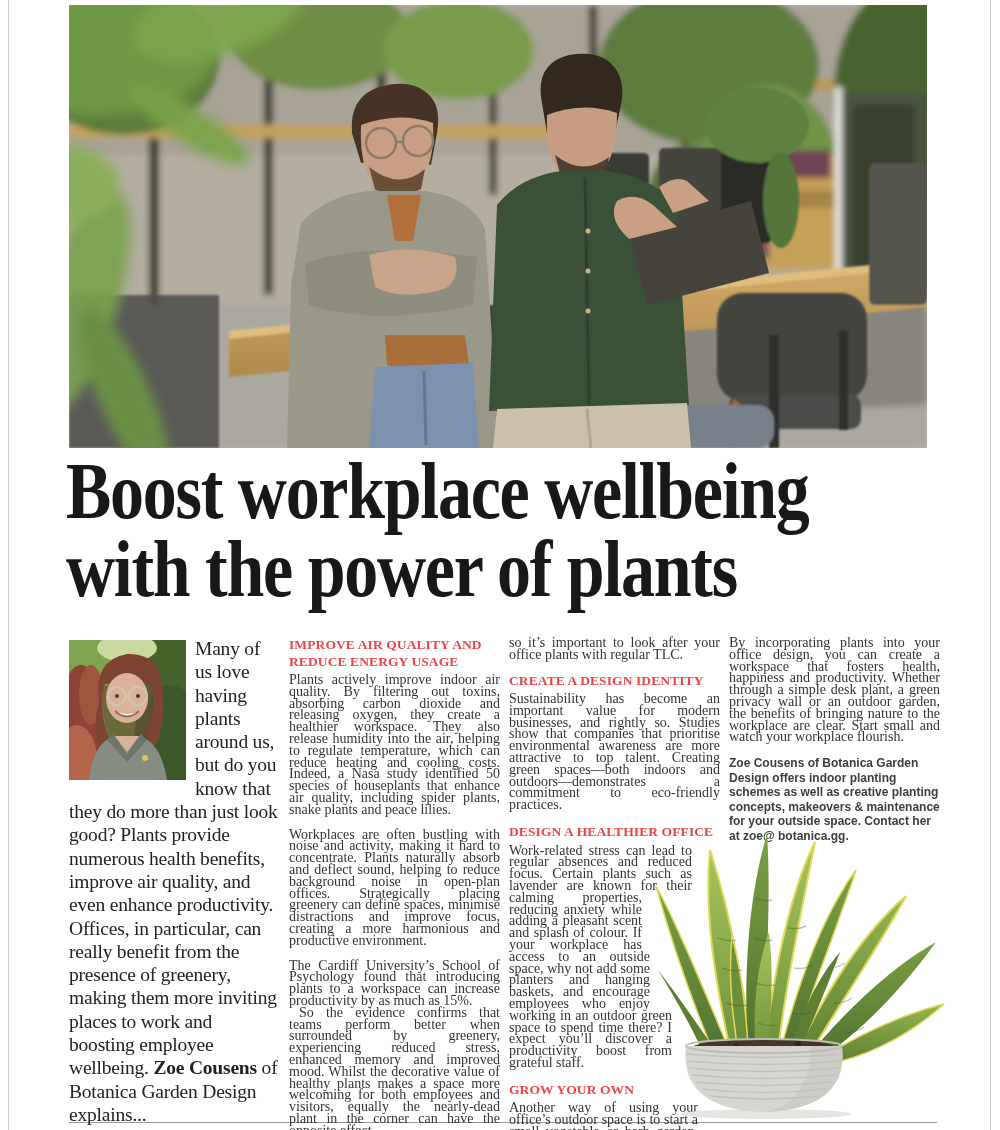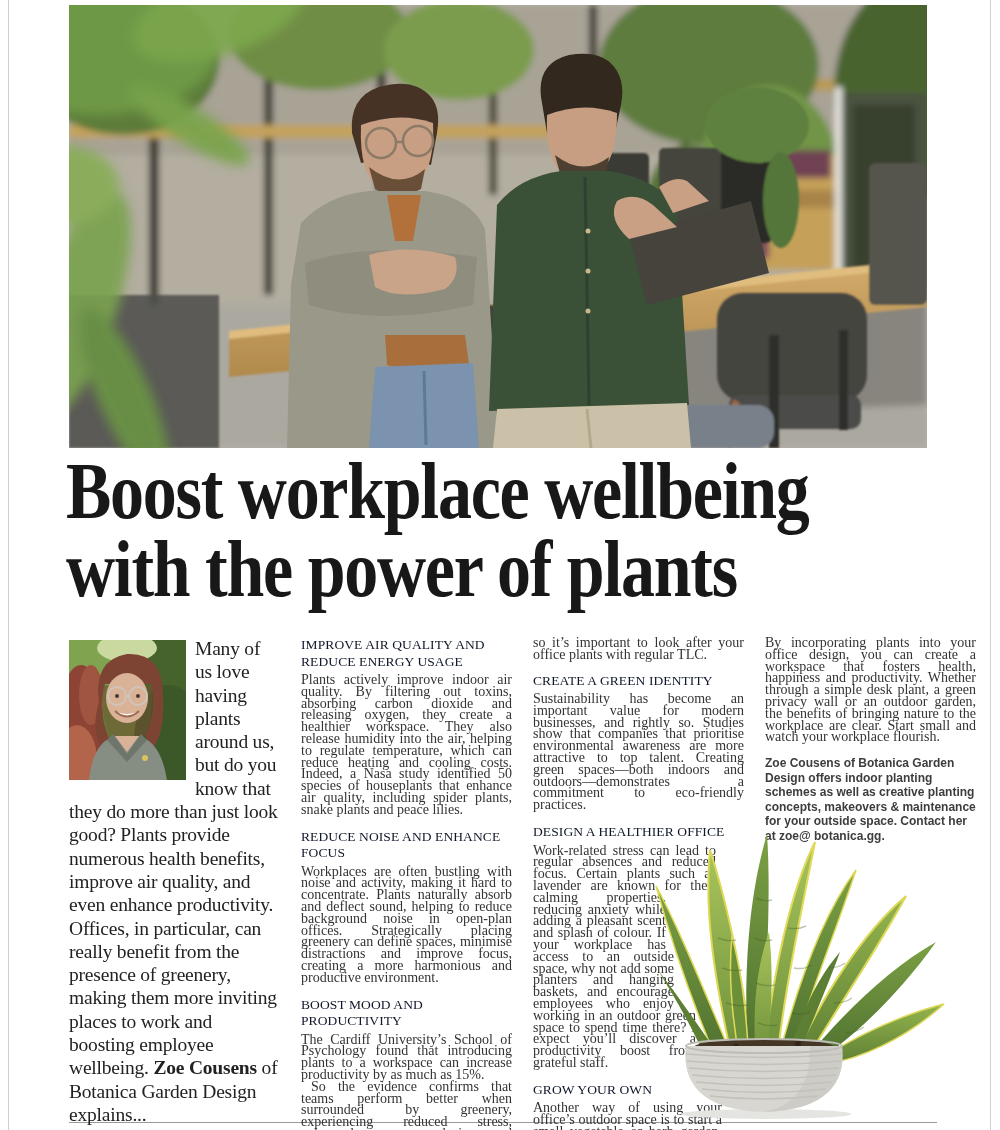--- a/index.html
+++ b/index.html
@@ -14,33 +14,33 @@
   .bottom-rule { position:absolute; left:69px; top:1122px; width:868px; height:1px; background:#9a9a98; }
 
   .hero { position:absolute; left:69px; top:5px; width:858px; height:443px; overflow:hidden; background:#b7b2a6; }
   .hero svg { display:block; width:858px; height:443px; }
 
   .headline { position:absolute; left:66px; top:452px; width:960px;
     font-family:"Liberation Serif", serif; font-weight:bold; color:#181818;
     font-size:80px; line-height:78px; letter-spacing:-1.5px;
     transform:scaleX(0.85); transform-origin:left top; white-space:nowrap; }
 
-  .columns { position:absolute; left:69px; top:637px; width:868px; height:485px; display:flex; gap:21px; }
+  .columns { position:absolute; left:69px; top:637px; width:868px; height:485px; display:flex; gap:9px; }
   .col { width:211px; flex:0 0 211px; }
 
   
   .portrait { float:left; width:117px; height:140px; margin:3px 9px 2px 0; overflow:hidden; }
   .portrait svg { display:block; }
   .intro-text { font-size:19.5px; line-height:23.3px; color:#222; letter-spacing:-0.2px; }
   .intro-bold { font-weight:bold; }
 
   
   .section { margin-bottom:13px; }
-  .section-heading { font-family:"Liberation Serif", serif; font-weight:normal; font-size:13.5px;
-    line-height:16.5px; color:#0f172a; margin-bottom:4px; letter-spacing:0.1px; }
+  .section-heading { font-family:"Liberation Serif", serif; font-weight:bold; font-size:13.5px;
+    line-height:16.5px; color:#ef4444; margin-bottom:4px; letter-spacing:0.1px; }
   .body-text { font-size:14px; line-height:11.8px; text-align:justify; color:#333; }
   .body-text.indent { text-indent:10px; }
   .cont-par { margin-bottom:12px; }
 
   
   .sp { float:right; clear:right; }
   .sp-d1 { width:28px; height:24px; margin-top:24px; }
   .sp-d2 { width:78px; height:47px; }
   .sp-d3 { width:70px; height:59px; }
   .sp-d4 { width:48px; height:35px; }
@@ -227,34 +227,32 @@
       </span><span>Many of us love having plants around us, but do you know that they do more than just look good? Plants provide numerous health benefits, improve air quality, and even enhance productivity. Offices, in particular, can really benefit from the presence of greenery, making them more inviting places to work and boosting employee wellbeing. </span><span class="intro-bold">Zoe Cousens</span><span> of Botanica Garden Design explains...</span>
     </div>
   </div>
 
   <div class="col">
     <div class="section">
       <div class="section-heading">IMPROVE AIR QUALITY AND REDUCE ENERGY USAGE</div>
       <p class="body-text">Plants actively improve indoor air quality. By filtering out toxins, absorbing carbon dioxide and releasing oxygen, they create a healthier workspace. They also release humidity into the air, helping to regulate temperature, which can reduce heating and cooling costs. Indeed, a Nasa study identified 50 species of houseplants that enhance air quality, including spider plants, snake plants and peace lilies.</p>
     </div>
     <div class="section">
-      <div class="section-heading">REDUCE NOISE AND ENHANCE FOCUS</div>
       <p class="body-text">Workplaces are often bustling with noise and activity, making it hard to concentrate. Plants naturally absorb and deflect sound, helping to reduce background noise in open-plan offices. Strategically placing greenery can define spaces, minimise distractions and improve focus, creating a more harmonious and productive environment.</p>
     </div>
     <div class="section">
-      <div class="section-heading">BOOST MOOD AND PRODUCTIVITY</div>
       <p class="body-text">The Cardiff University’s School of Psychology found that introducing plants to a workspace can increase productivity by as much as 15%.</p>
       <p class="body-text indent">So the evidence confirms that teams perform better when surrounded by greenery, experiencing reduced stress, enhanced memory and improved mood. Whilst the decorative value of healthy plants makes a space more welcoming for both employees and visitors, equally the nearly-dead plant in the corner can have the opposite effect,</p>
     </div>
   </div>
 
   <div class="col">
     <p class="body-text cont-par">so it’s important to look after your office plants with regular TLC.</p>
     <div class="section">
-      <div class="section-heading">CREATE A GREEN IDENTITY</div>
+      <div class="section-heading">CREATE A DESIGN IDENTITY</div>
       <p class="body-text">Sustainability has become an important value for modern businesses, and rightly so. Studies show that companies that prioritise environmental awareness are more attractive to top talent. Creating green spaces—both indoors and outdoors—demonstrates a commitment to eco-friendly practices.</p>
     </div>
     <div class="section">
       <div class="section-heading">DESIGN A HEALTHIER OFFICE</div>
       <div class="body-text">
         <span class="sp sp-d1"></span>
         <span class="sp sp-d2"></span>
         <span class="sp sp-d3"></span>
         <span class="sp sp-d4"></span>
         <span>Work-related stress can lead to regular absences and reduced focus. Certain plants such as lavender are known for their calming properties, reducing anxiety while adding a pleasant scent and splash of colour. If your workplace has access to an outside space, why not add some planters and hanging baskets, and encourage employees who enjoy working in an outdoor green space to spend time there? I expect you’ll discover a productivity boost from those grateful staff.</span>

